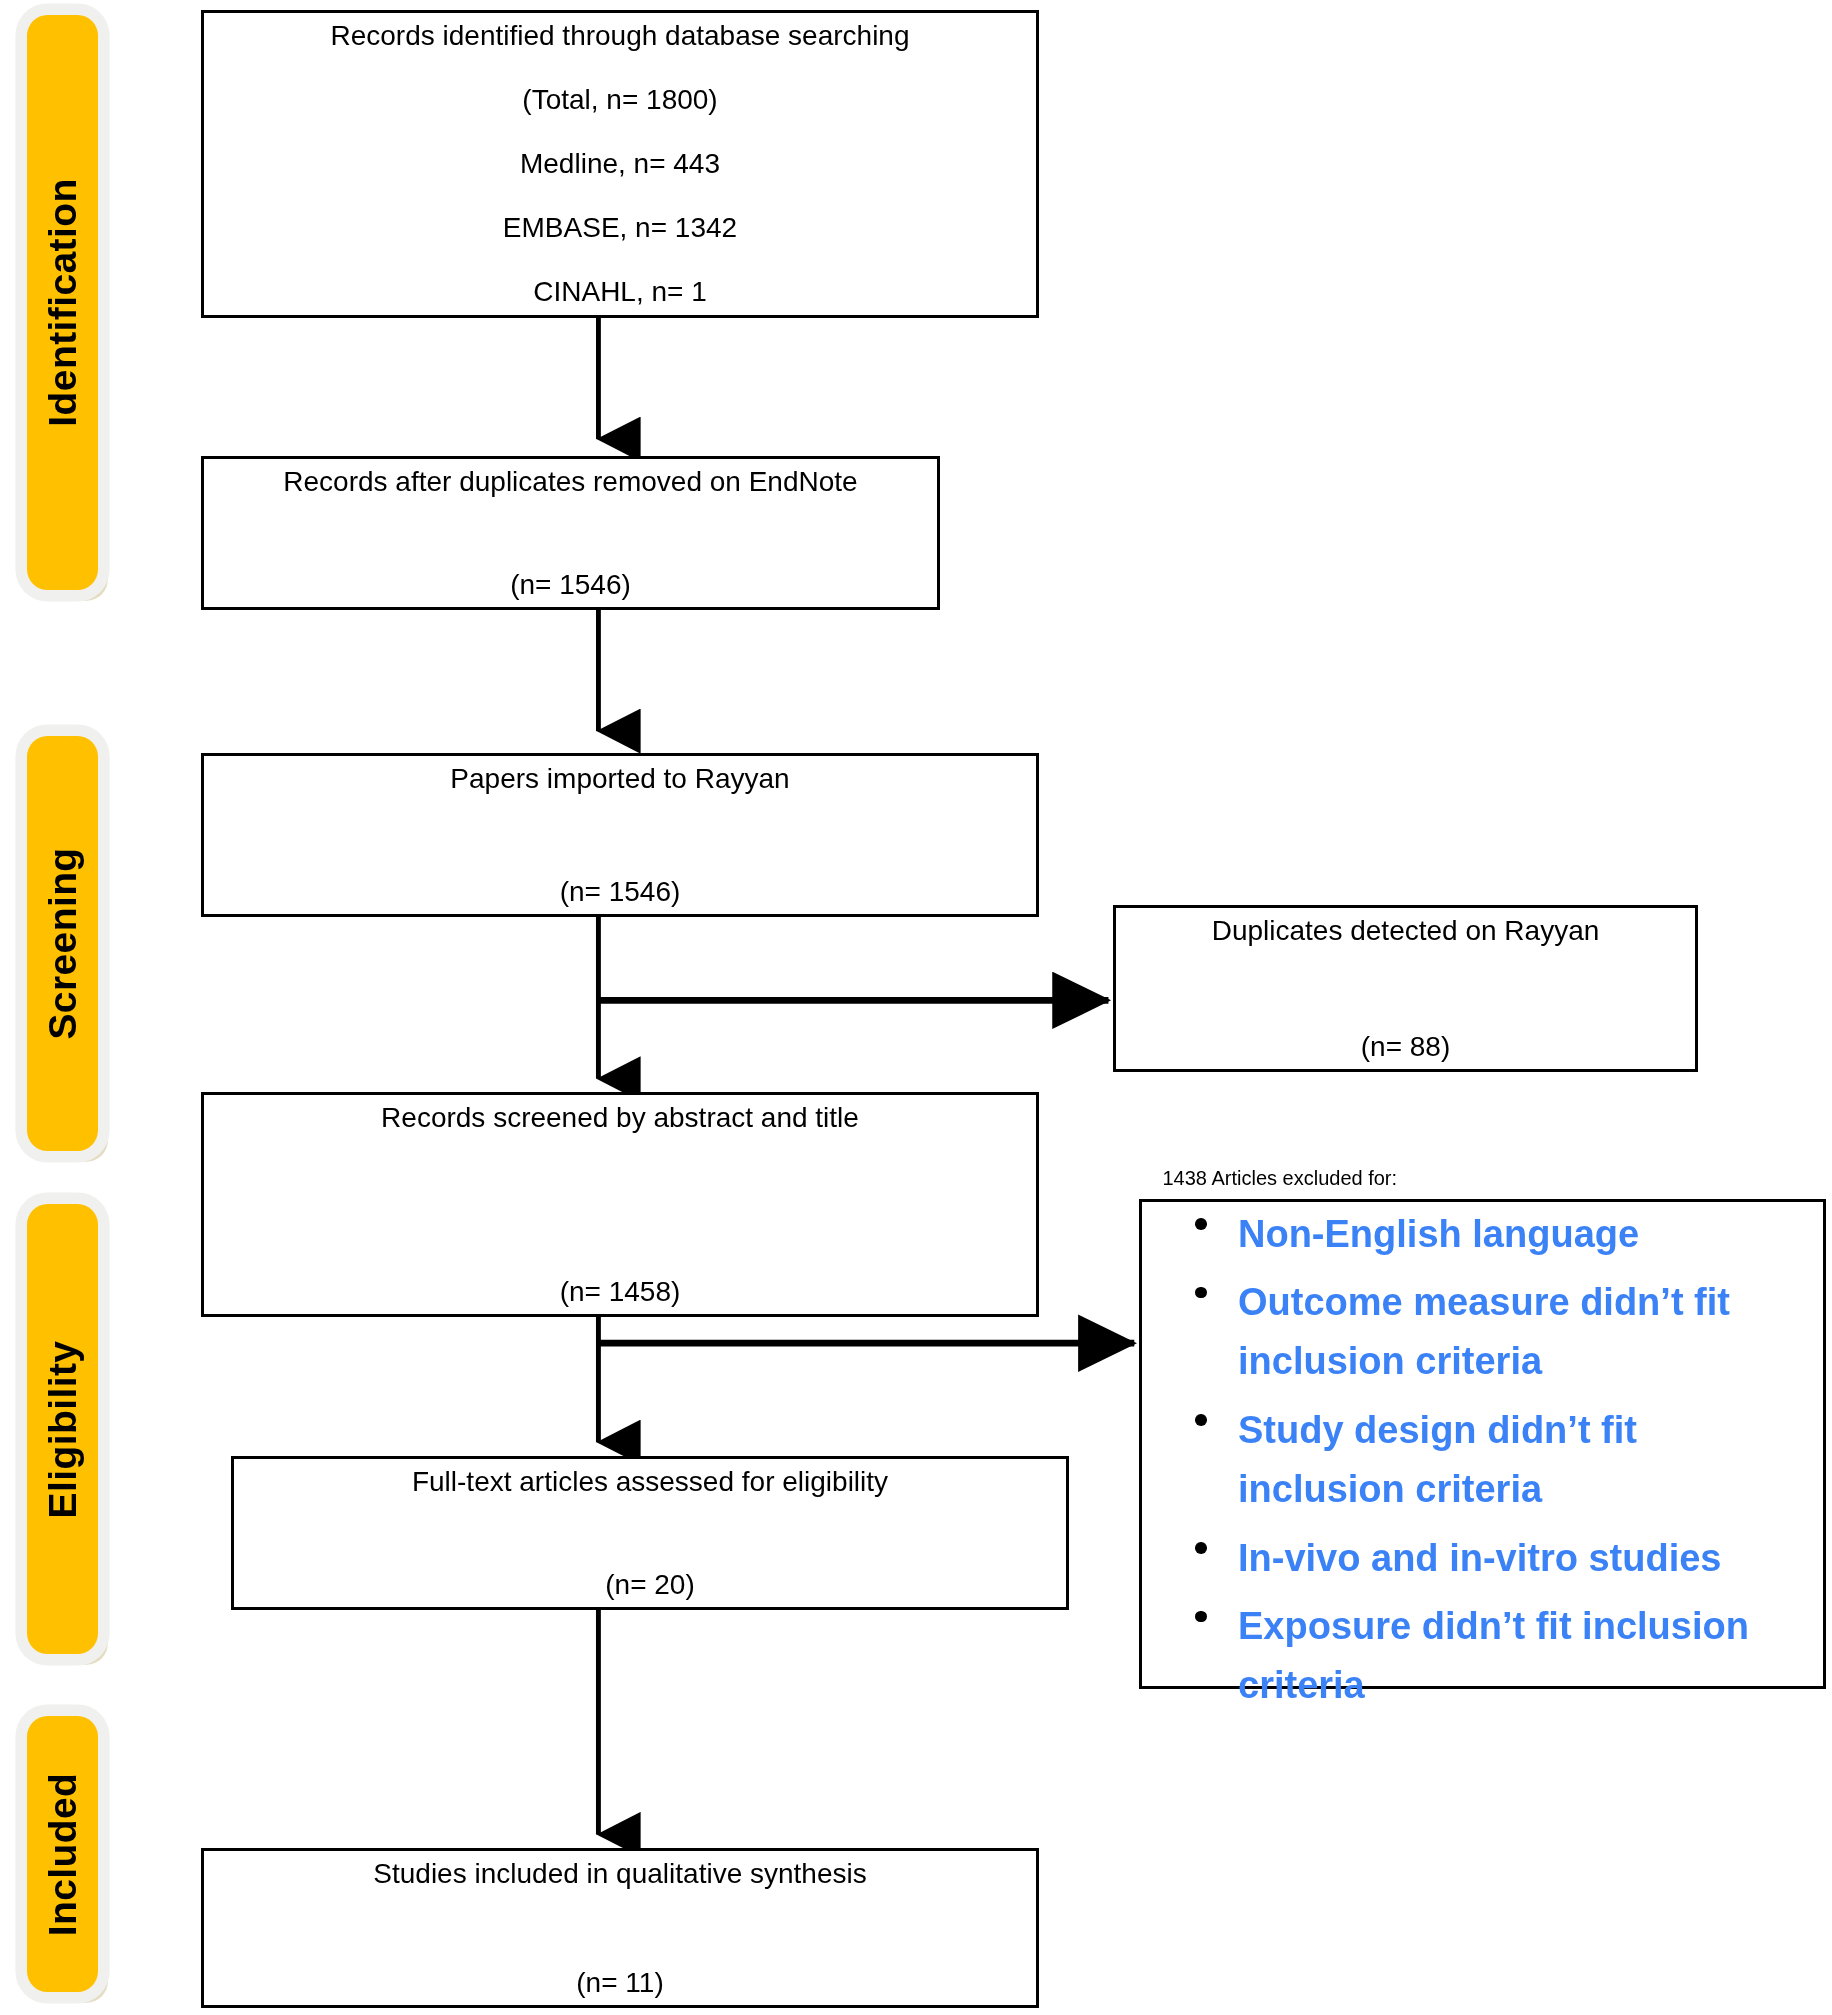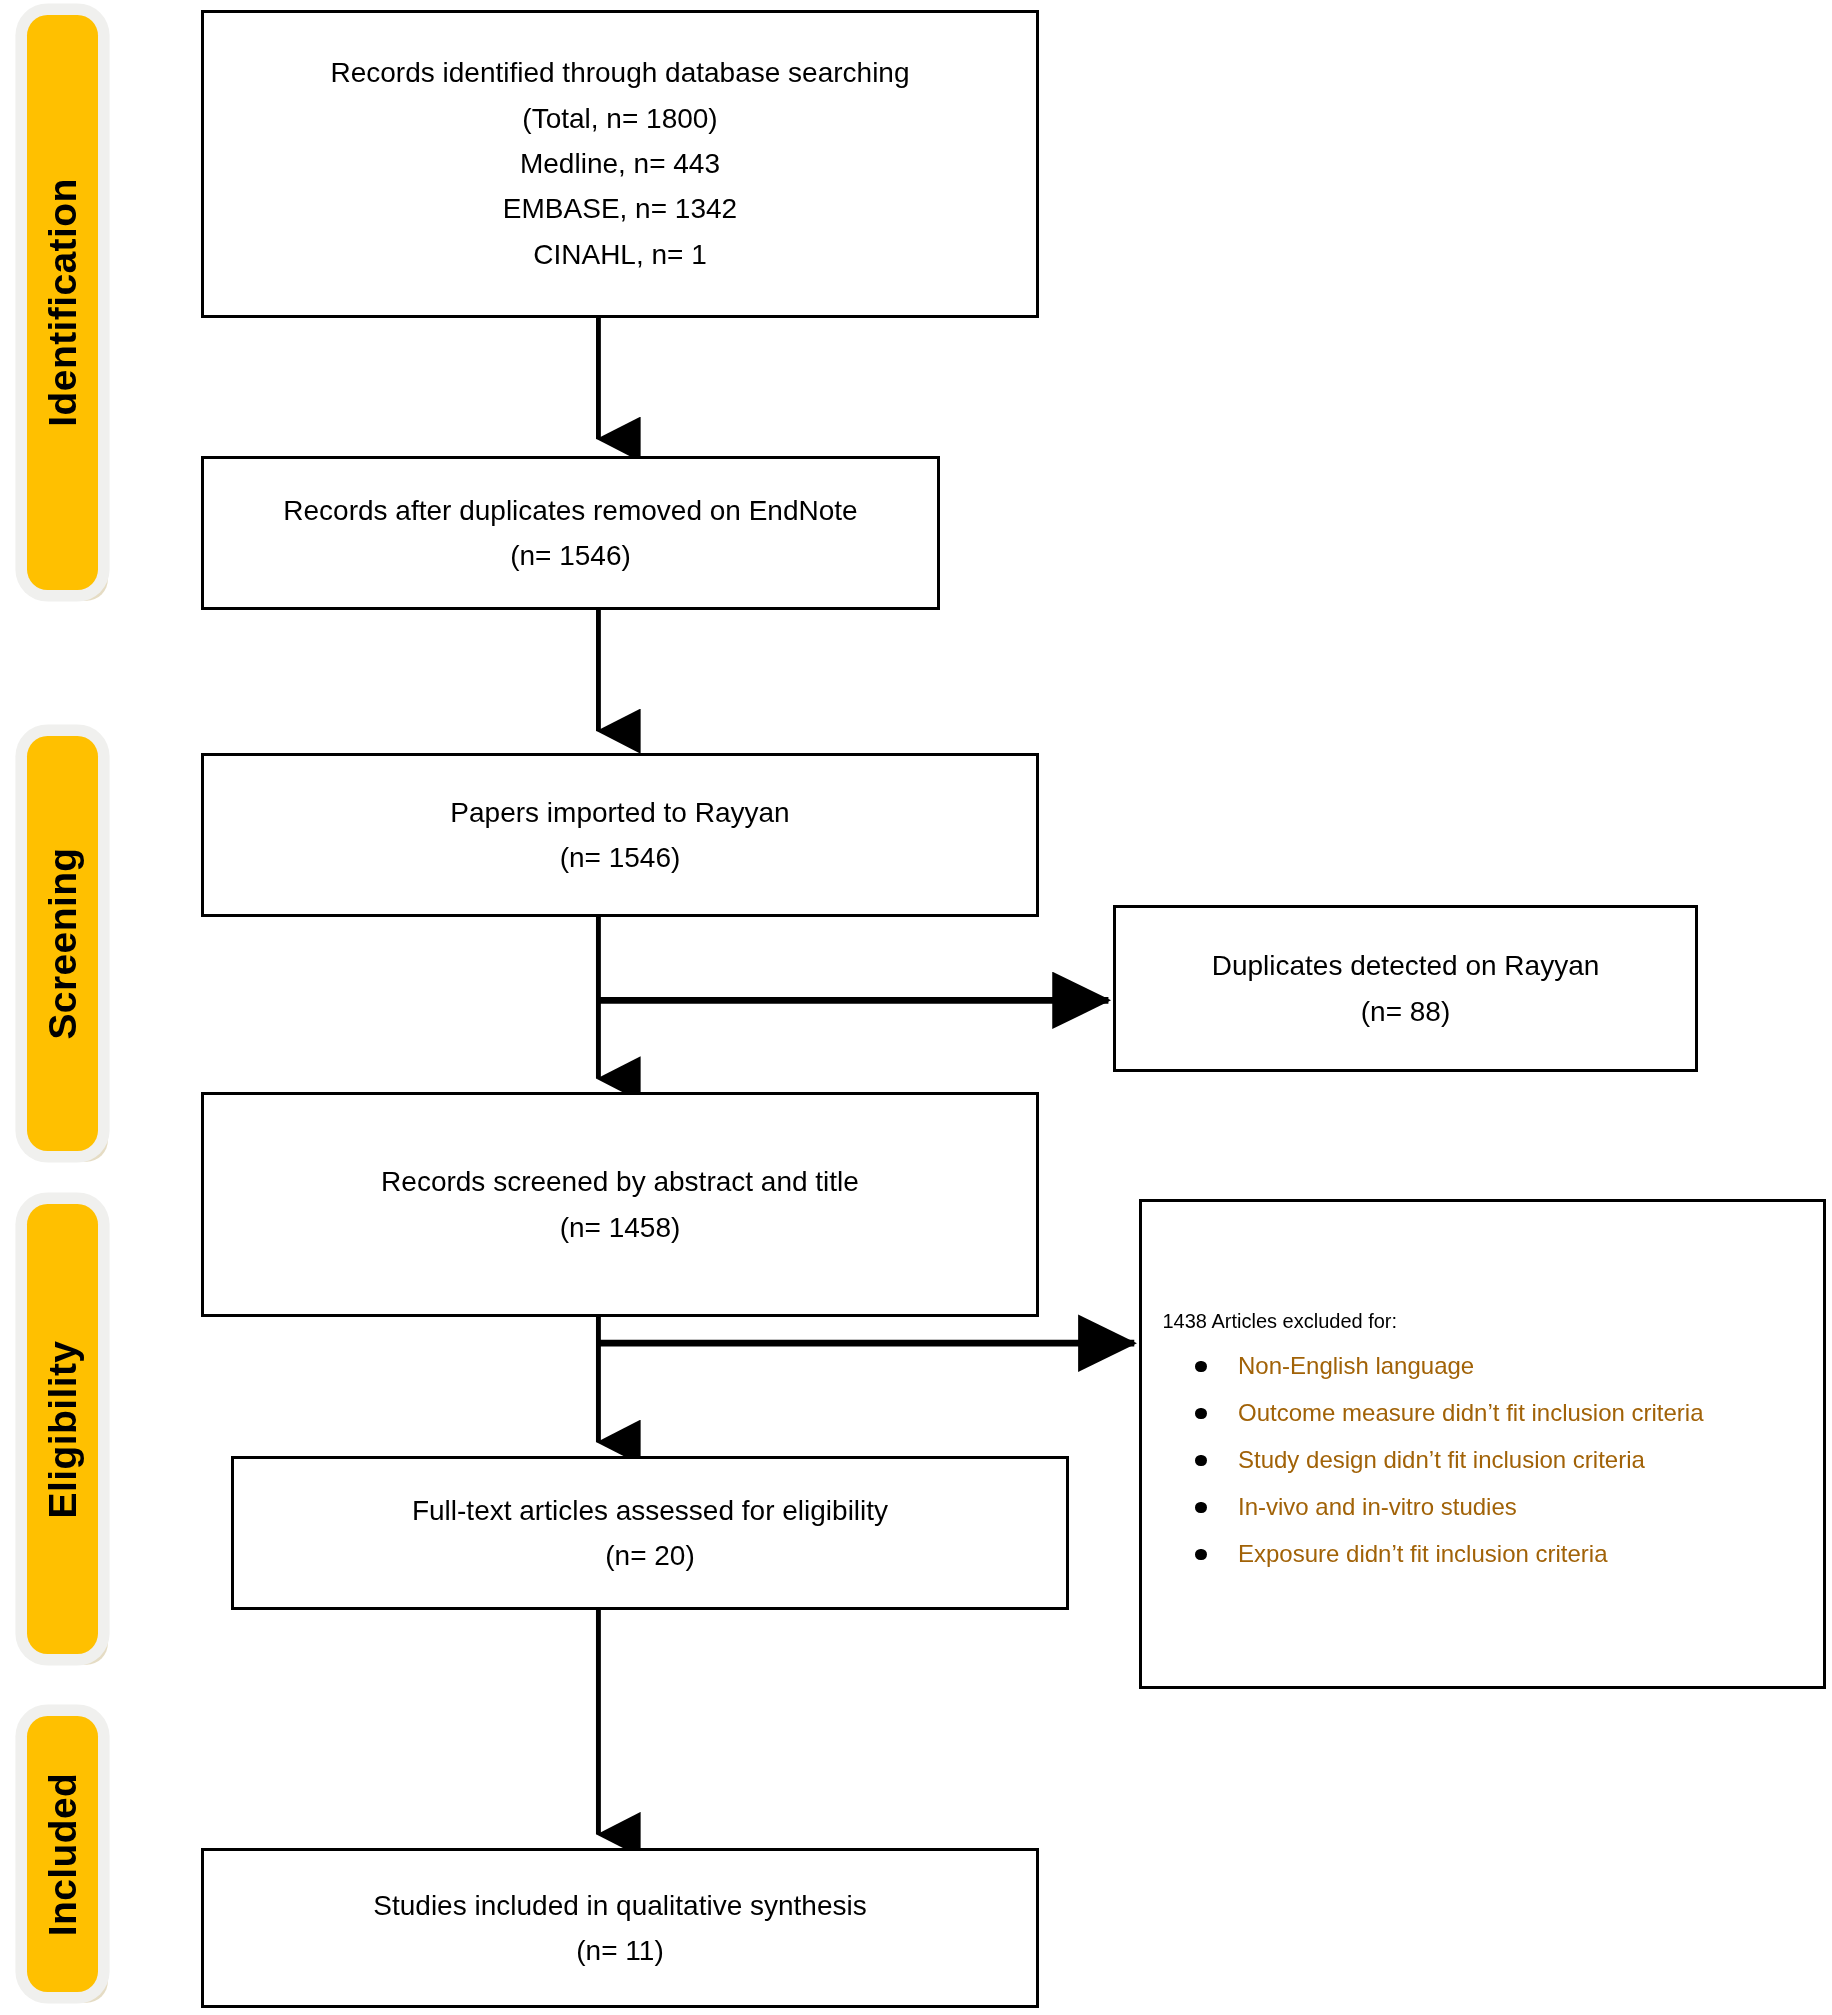--- a/index.html
+++ b/index.html
@@ -41,21 +41,21 @@
   
   .flow-box {
     position: absolute;
     background: #ffffff;
     border: 3.1px solid #000000;
     box-sizing: border-box;
     display: flex;
     flex-direction: column;
     justify-content: center;
   }
-  .flow-box.centered  { align-items: center; text-align: center; }
+  .flow-box.centered  { align-items: center; text-align: center; justify-content: space-between; }
   .flow-box.leftalign { align-items: flex-start; text-align: left; }
 
   .box-line {
     color: #000000;
     font-size: 28px;
     line-height: 1.62;
     font-family: "Liberation Sans", sans-serif;
     padding: 0 15px;
   }
 
@@ -68,25 +68,26 @@
   }
   .excl-list {
     list-style: none;
     margin: 0;
     padding: 0 18px 0 53px;
     width: 100%;
     box-sizing: border-box;
   }
   .excl-list li {
     position: relative;
-    color: #a16207;
-    font-size: 24px;
+    color: #3b82f6;
+    font-size: 38px;
     line-height: 1.55;
     margin: 6.2px 0 9.8px 0;
     padding-left: 43px;
+    font-weight: bold;
   }
   .excl-list li .bullet-dot {
     position: absolute;
     left: 0;
     top: 13.4px;
     width: 11.6px;
     height: 11.6px;
     border-radius: 50%;
     background: #000;
   }

